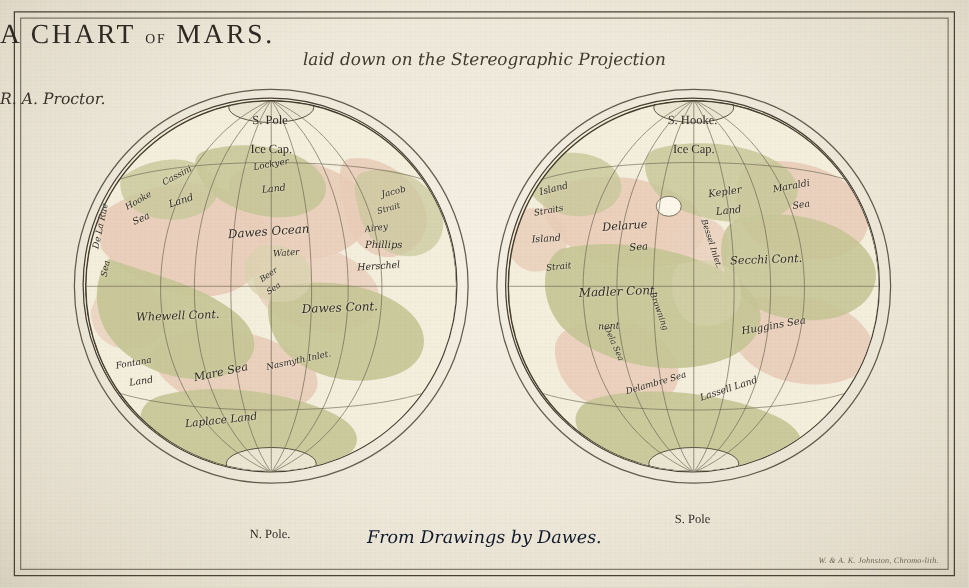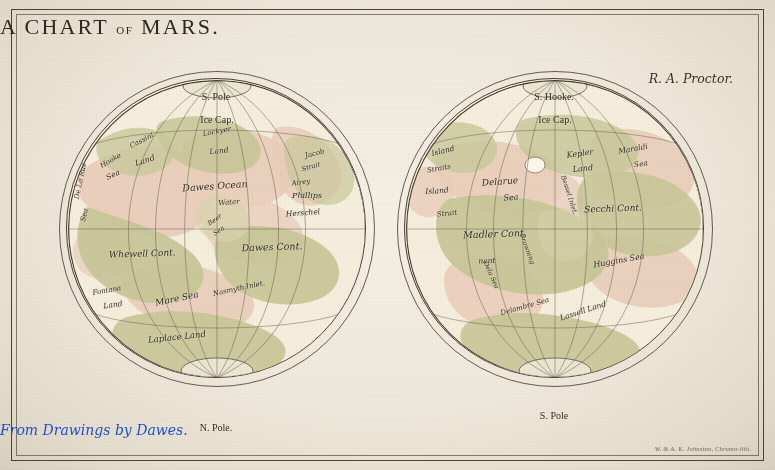--- a/index.html
+++ b/index.html
@@ -44,27 +44,27 @@
   #subtitle{
     position:absolute;top:40px;left:0;width:775px;text-align:center;
     font-size:13.5px;font-style:italic;color:#41392e;
     font-family:"DejaVu Serif", serif;
   }
   #byword{
     position:absolute;top:57px;left:0;width:775px;text-align:center;
     font-size:11px;font-style:italic;color:#41392e;
   }
   #author{
-    position:absolute;top:71px;left:0;width:733px;text-align:right;
+    position:absolute;top:71px;left:0;width:733px;text-align:left;
     font-size:12.5px;font-style:italic;color:#3a322a;
     font-family:"DejaVu Serif", serif;
   }
   #footer{
-    position:absolute;top:422px;left:0;width:775px;
-    font-size:14px;font-style:italic;color:#1d4ed8;
+    position:absolute;top:422px;left:0;width:775px;text-align:center;
+    font-size:14px;font-style:italic;color:#0f172a;
     font-family:"DejaVu Serif", serif;
   }
   #credit{
     position:absolute;right:24px;bottom:18px;
     font-size:6.5px;font-style:italic;color:#6d6353;letter-spacing:.2px;
   }
   
   .hemi{
     position:absolute;top:78px;
     width:300px;height:300px;
@@ -113,20 +113,21 @@
   <div id="paper"></div>
 
   <div class="frame-outer"></div>
   <div class="frame-inner"></div>
 
   <div id="title">
     <span>A CHART</span>
     <span class="small">of</span>
     <span>MARS.</span>
   </div>
+  <div id="subtitle">laid down on the Stereographic Projection</div>
   <div id="author">R. A. Proctor.</div>
 
   <div class="hemi" id="hemi-left">
     <div class="ring"></div>
     <div class="disc">
       <svg class="overlay" viewBox="0 0 300 300">
         <defs>
           <clipPath id="clipL">
               <circle cx="150" cy="150" r="149"></circle>
             </clipPath>

